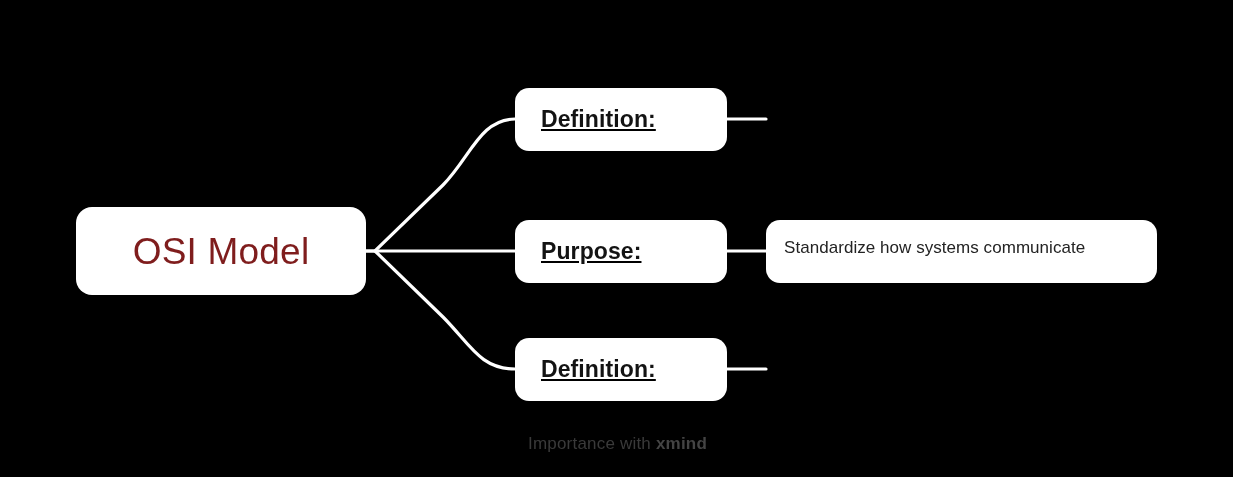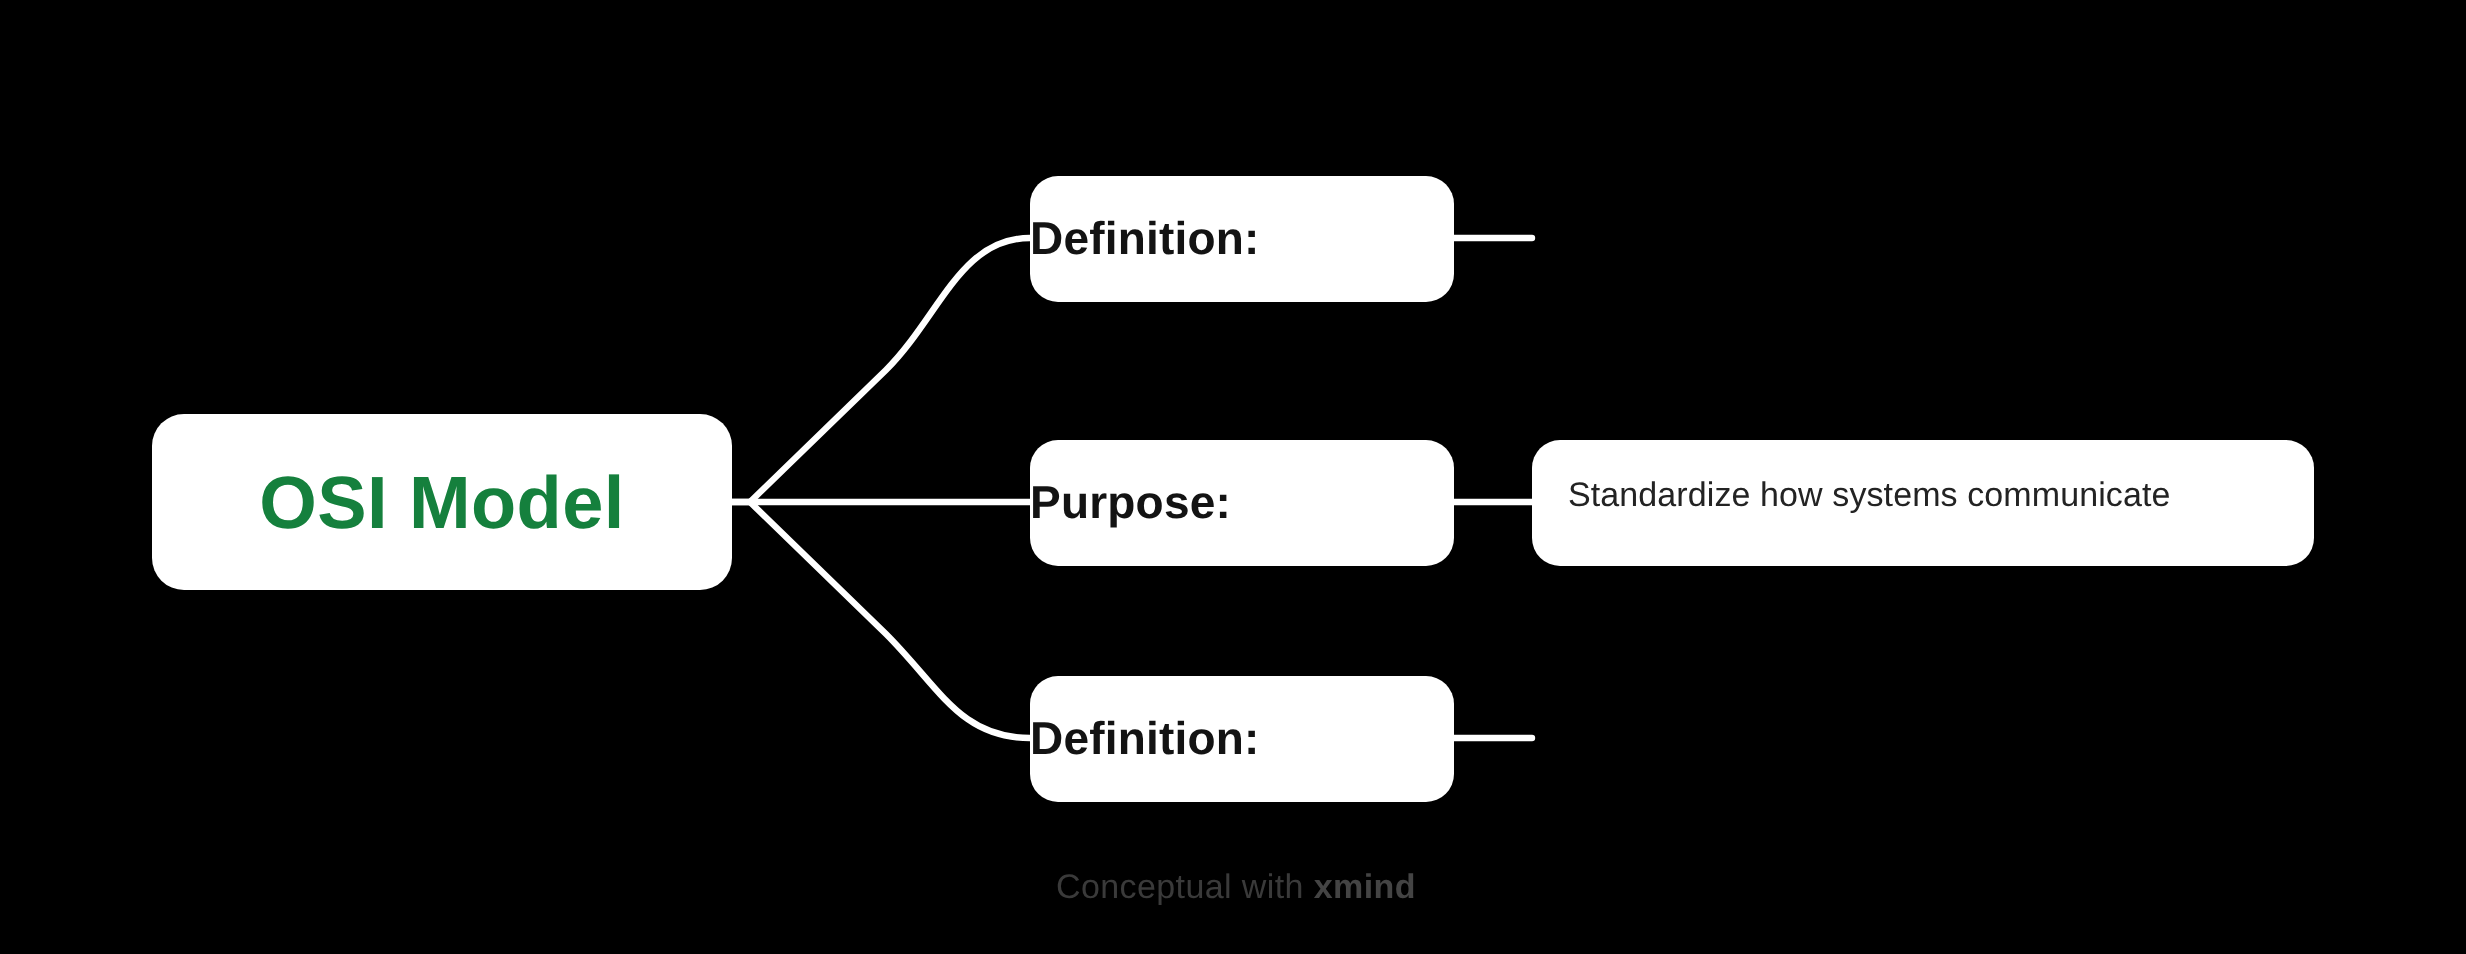--- a/index.html
+++ b/index.html
@@ -36,30 +36,32 @@
     left: 76px;
     top: 207px;
     width: 290px;
     height: 88px;
     border-radius: 16px;
     align-items: center;
     justify-content: center;
   }
   .node-root .node-label {
     font-size: 37px;
-    font-weight: 700;
-    color: #15803d;
+    font-weight: 400;
+    color: #7f1d1d;
     letter-spacing: 0.2px;
     line-height: 1;
   }
   .node-branch {
     left: 515px;
     width: 212px;
     height: 63px;
     align-items: center;
+    padding-left: 26px;
+    text-decoration: underline;
   }
   .node-branch .node-label {
     font-size: 23px;
     font-weight: 700;
     color: #131313;
     line-height: 1.1;
     letter-spacing: 0.1px;
   }
   .node-detail {
     left: 766px;
@@ -125,15 +127,15 @@
     <span class="node-label">Purpose:</span>
   </div>
   <div class="node node-branch row-2">
     <span class="node-label">Definition:</span>
   </div>
 
   <div class="node node-detail detail-1">
     <span class="node-label">Standardize how systems communicate</span>
   </div>
 
-  <div id="footer"><span>Conceptual with </span><span class="brand">xmind</span></div>
+  <div id="footer"><span>Importance with </span><span class="brand">xmind</span></div>
 
 </div>
 
 </body></html>

